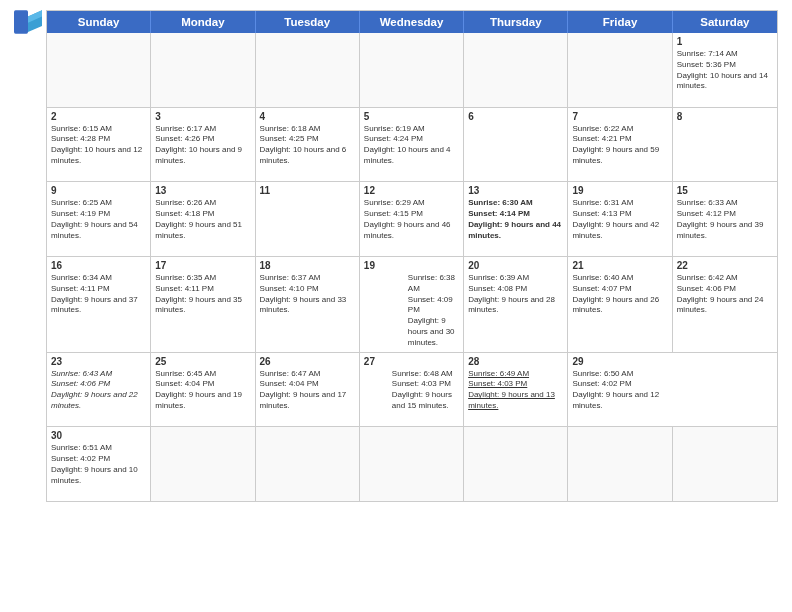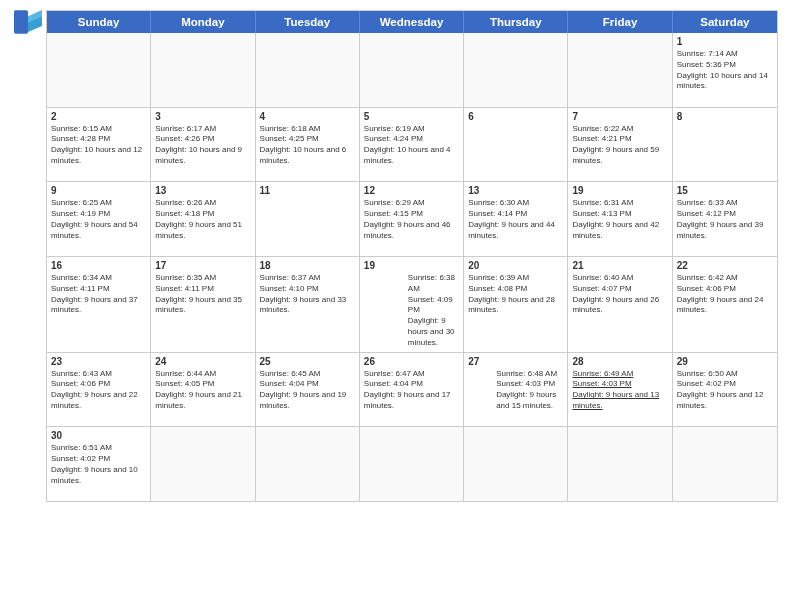--- a/index.html
+++ b/index.html
@@ -217,21 +217,21 @@
             <span class="day-num">11</span>
           </div>
           <div class="cal-cell">
             <span class="day-num">12</span>
             <div class="cell-info" style="white-space: pre-line;">Sunrise: 6:29 AM
 Sunset: 4:15 PM
 Daylight: 9 hours and 46 minutes.</div>
           </div>
           <div class="cal-cell">
             <span class="day-num">13</span>
-            <div class="cell-info" style="white-space: pre-line;">Sunrise: 6:30 AM
+            <div class="cell-info" style="white-space: pre-line; font-weight: bold;">Sunrise: 6:30 AM
 Sunset: 4:14 PM
 Daylight: 9 hours and 44 minutes.</div>
           </div>
           <div class="cal-cell">
             <span class="day-num">19</span>
             <div class="cell-info" style="white-space: pre-line;">Sunrise: 6:31 AM
 Sunset: 4:13 PM
 Daylight: 9 hours and 42 minutes.</div>
           </div>
           <div class="cal-cell">
@@ -281,29 +281,23 @@
           <div class="cal-cell">
             <span class="day-num">22</span>
             <div class="cell-info" style="white-space: pre-line;">Sunrise: 6:42 AM
 Sunset: 4:06 PM
 Daylight: 9 hours and 24 minutes.</div>
           </div>
         </div>
         <div class="cal-row">
           <div class="cal-cell">
             <span class="day-num">23</span>
-            <div class="cell-info" style="white-space: pre-line;">Sunrise: 6:43 AM
+            <div class="cell-info" style="white-space: pre-line; font-style: italic;">Sunrise: 6:43 AM
 Sunset: 4:06 PM
 Daylight: 9 hours and 22 minutes.</div>
-          </div>
-          <div class="cal-cell">
-            <span class="day-num">24</span>
-            <div class="cell-info" style="white-space: pre-line;">Sunrise: 6:44 AM
-Sunset: 4:05 PM
-Daylight: 9 hours and 21 minutes.</div>
           </div>
           <div class="cal-cell">
             <span class="day-num">25</span>
             <div class="cell-info" style="white-space: pre-line;">Sunrise: 6:45 AM
 Sunset: 4:04 PM
 Daylight: 9 hours and 19 minutes.</div>
           </div>
           <div class="cal-cell">
             <span class="day-num">26</span>
             <div class="cell-info" style="white-space: pre-line;">Sunrise: 6:47 AM

